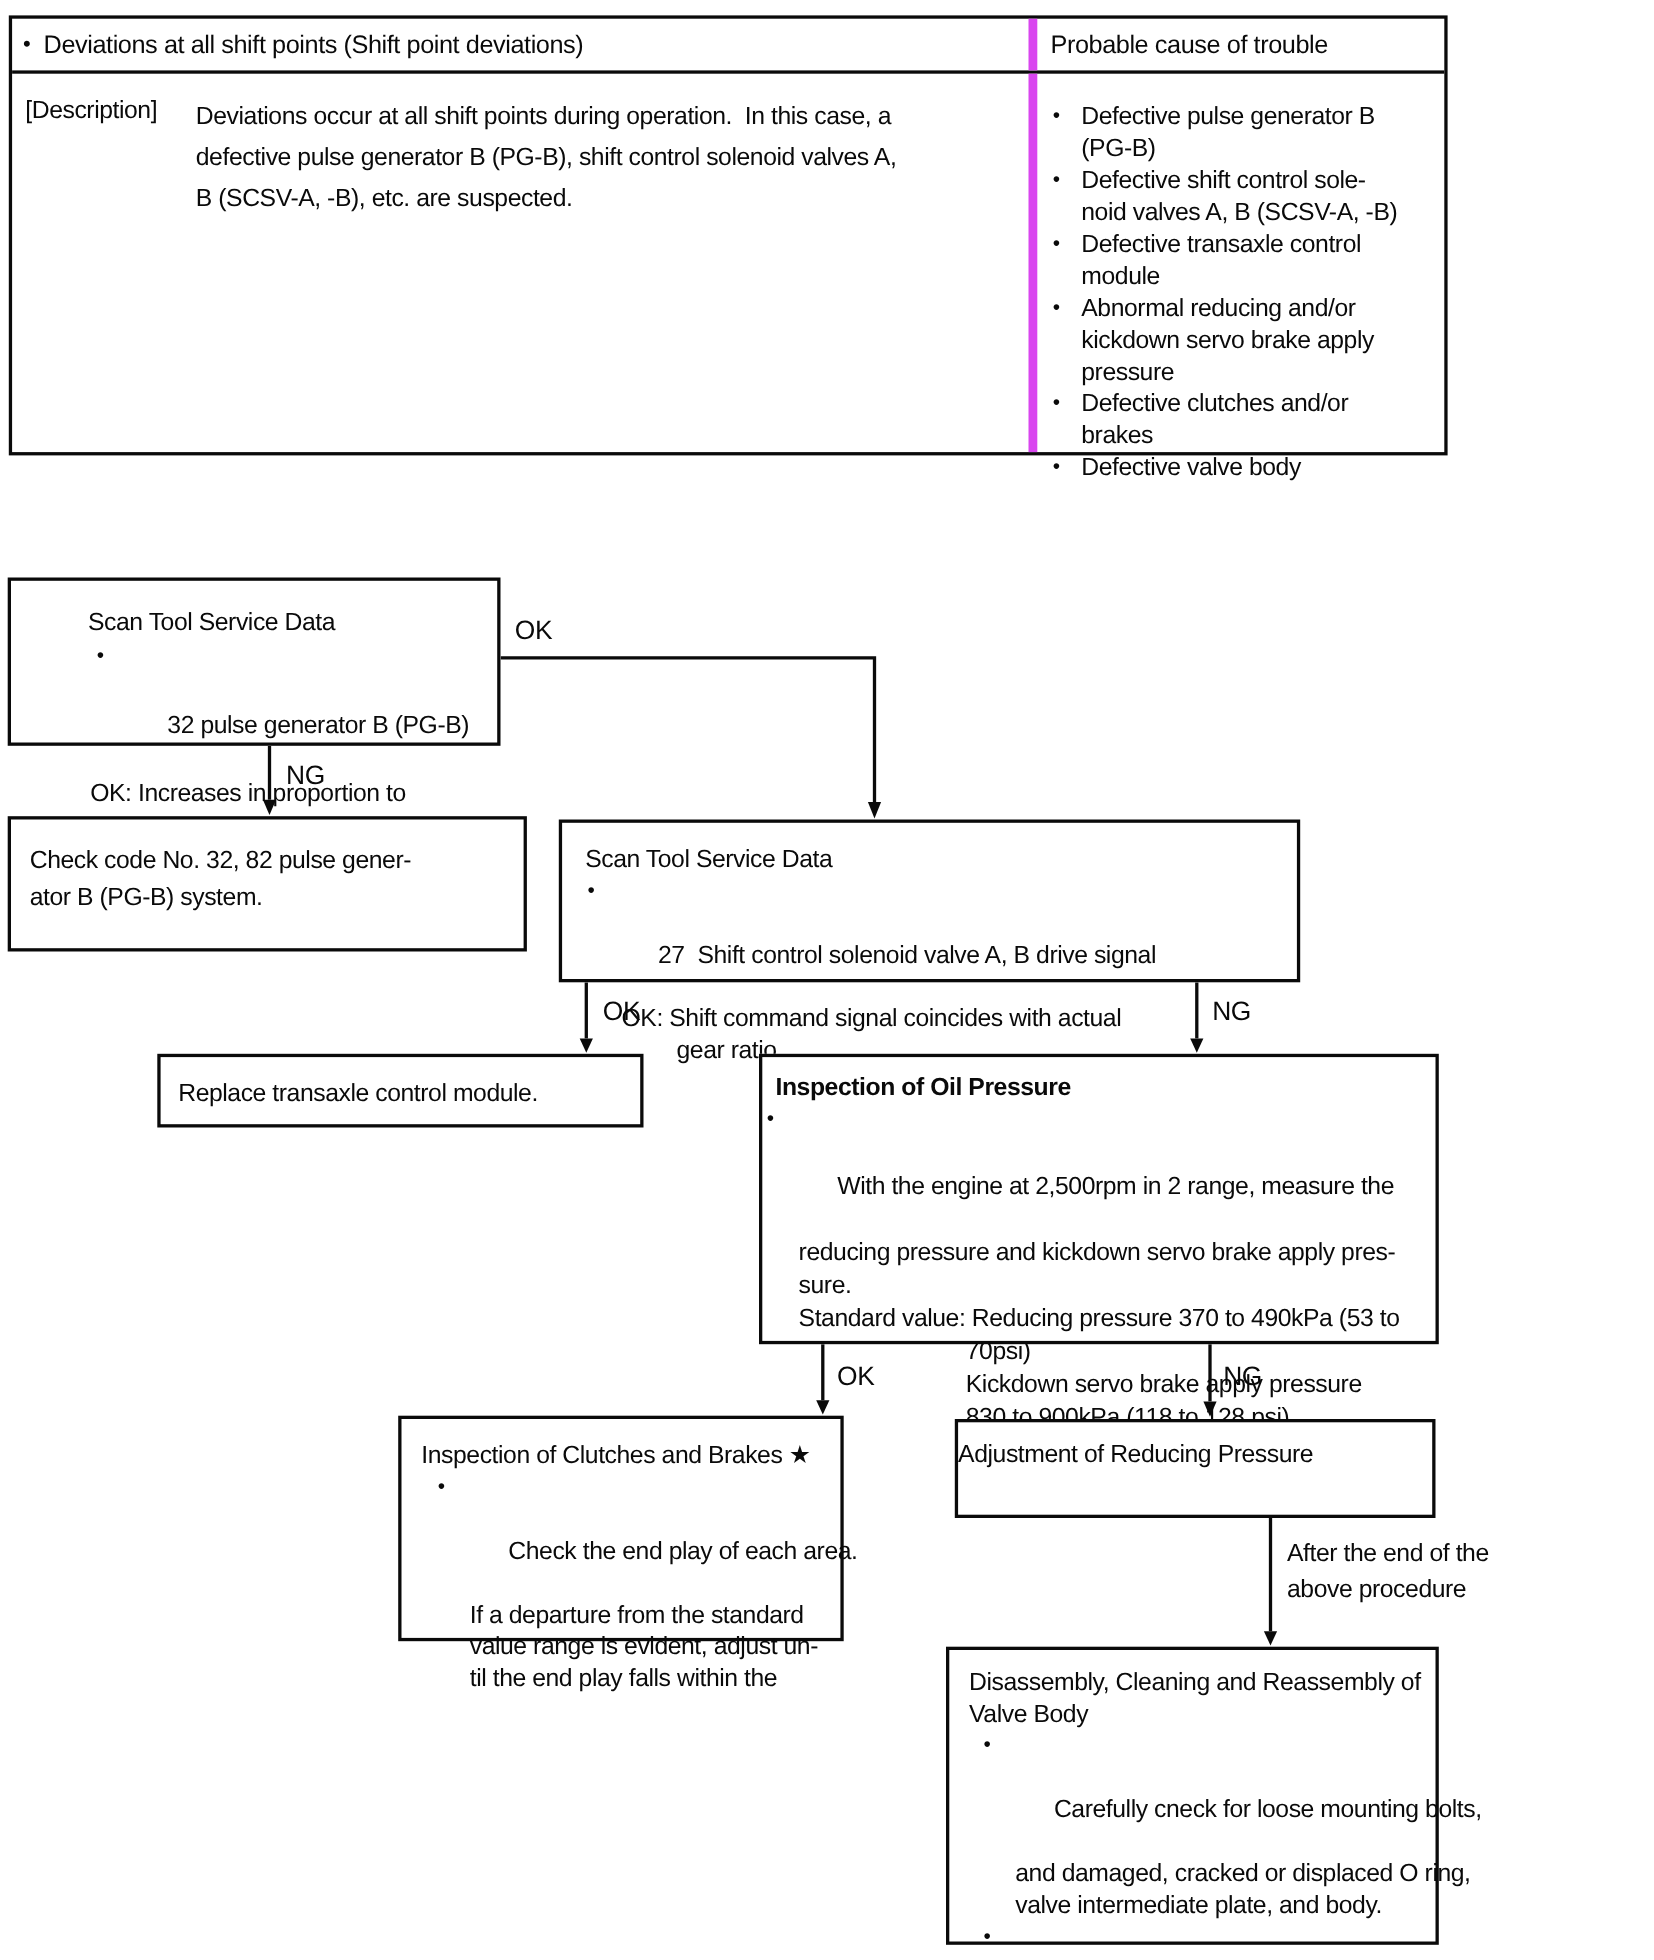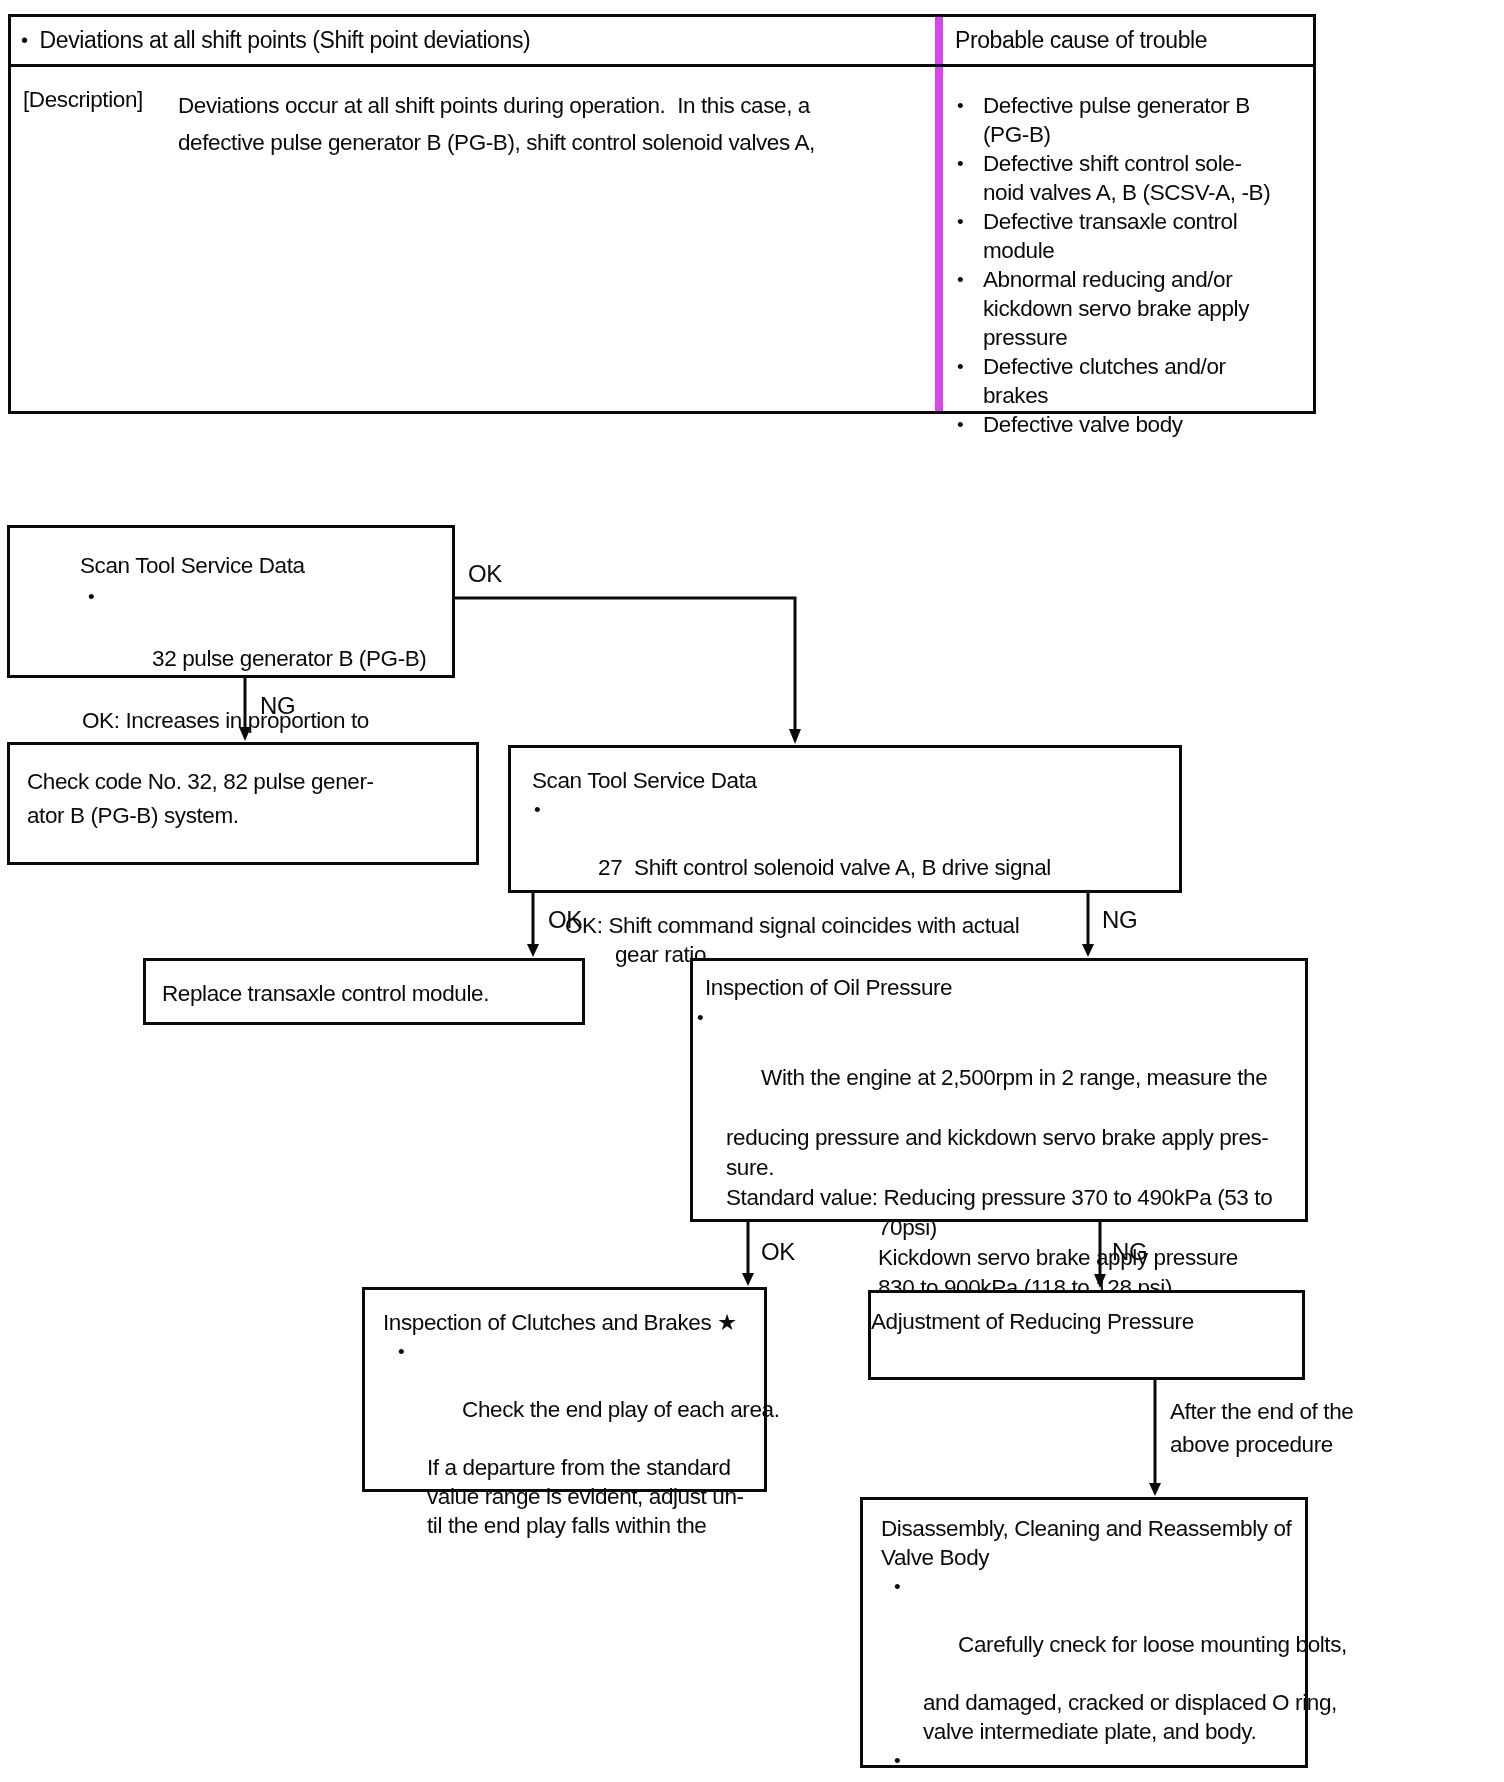--- a/index.html
+++ b/index.html
@@ -55,20 +55,21 @@
       <div class="t-right hdr-cell plain">
         <span>Probable cause of trouble</span>
       </div>
     </div>
     <div class="t-row">
       <div class="t-left">
         <div class="desc-label">[Description]</div>
         <div class="desc-text">
           <div class="dl">Deviations occur at all shift points during operation.  In this case, a</div>
           <div class="dl">defective pulse generator B (PG-B), shift control solenoid valves A,</div>
+          <div class="dl">B (SCSV-A, -B), etc. are suspected.</div>
         </div>
       </div>
       <div class="t-right">
         <div class="causes">
           <div class="cause">
             <span class="blt">•</span>
             <div class="cl">Defective pulse generator B</div>
             <div class="cl">(PG-B)</div>
           </div>
           <div class="cause">
@@ -152,21 +153,21 @@
     </div>
     <div class="ln" style="margin-left:54px;">OK: Shift command signal coincides with actual</div>
     <div class="ln" style="margin-left:104px;">gear ratio.</div>
   </div>
 
   <div class="fbox lh30" style="left:143px;top:958px;width:442px;height:67px;padding-top:18px;">
     <div class="ln" style="margin-left:16px;">Replace transaxle control module.</div>
   </div>
 
   <div class="fbox lh30" style="left:690px;top:958px;width:618px;height:264px;padding-top:12px;">
-    <div class="ln" style="margin-left:12px;">Inspection of Oil Pressure</div>
+    <div class="ln" style="margin-left:12px;font-weight:bold;">Inspection of Oil Pressure</div>
     <div class="ln" style="margin-left:33px;">
       <span class="blt">•</span>
       <span>With the engine at 2,500rpm in 2 range, measure the</span>
     </div>
     <div class="ln" style="margin-left:33px;">reducing pressure and kickdown servo brake apply pres-</div>
     <div class="ln" style="margin-left:33px;">sure.</div>
     <div class="ln" style="margin-left:33px;">Standard value: Reducing pressure 370 to 490kPa (53 to</div>
     <div class="ln" style="margin-left:185px;">70psi)</div>
     <div class="ln" style="margin-left:185px;">Kickdown servo brake apply pressure</div>
     <div class="ln" style="margin-left:185px;">830 to 900kPa (118 to 128 psi)</div>

